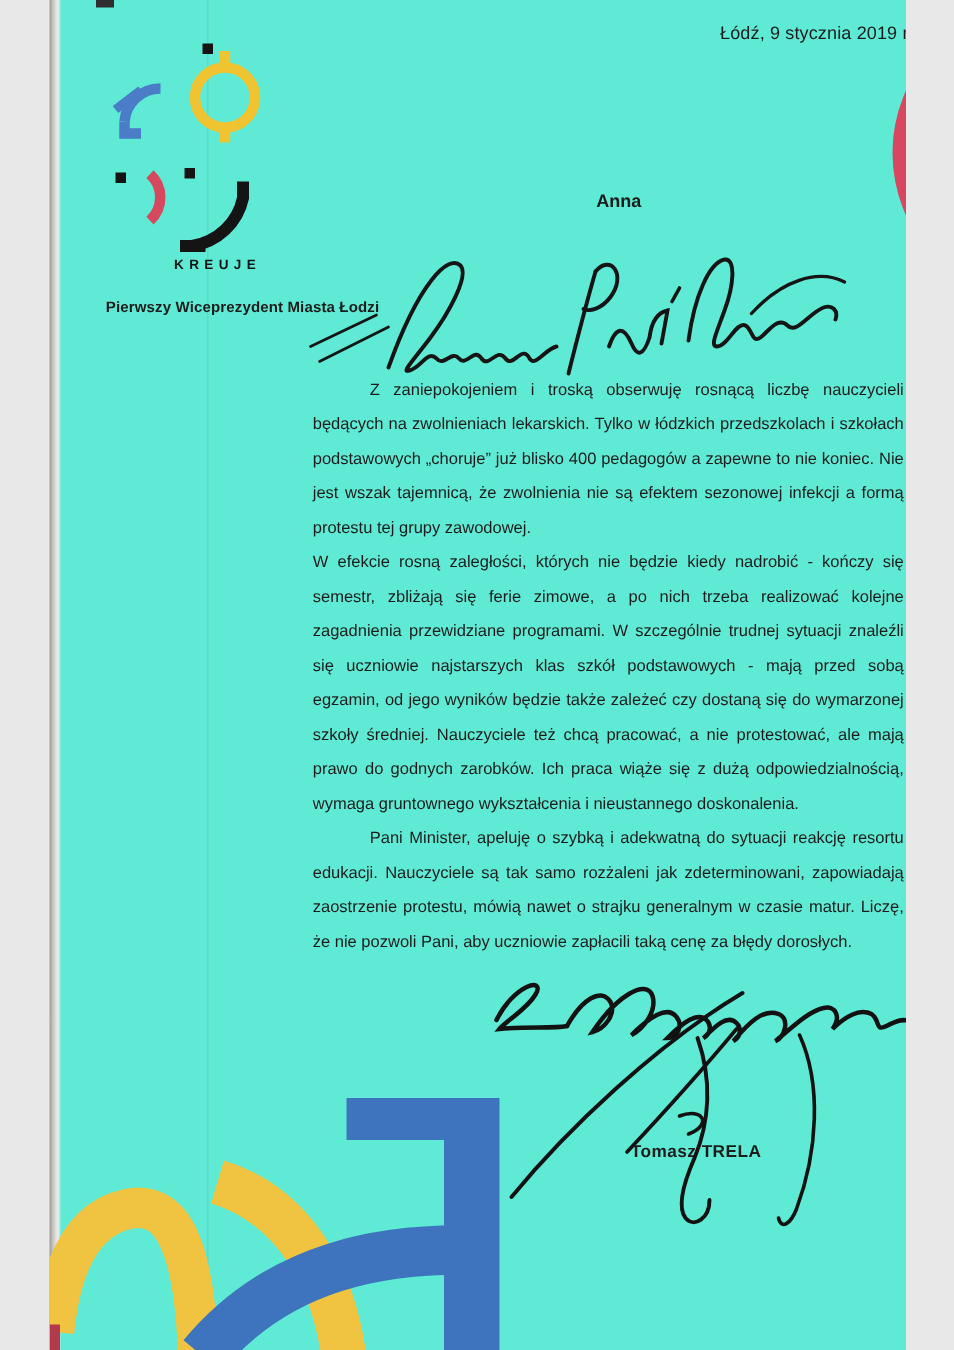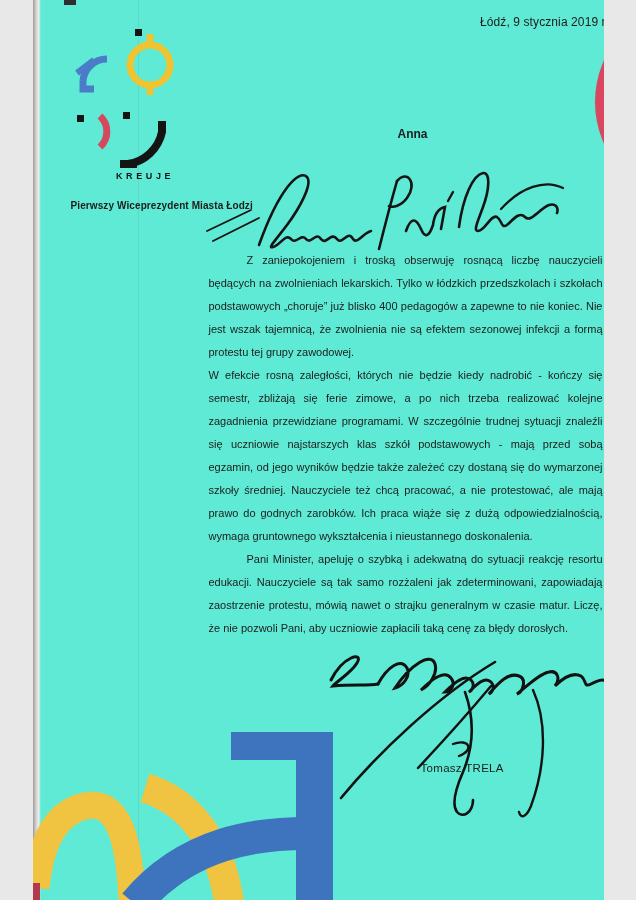--- a/index.html
+++ b/index.html
@@ -20,21 +20,21 @@
     font-size:9px;letter-spacing:3.6px;fill:#141414;}
   .recipient{position:absolute;left:365px;top:125px;font-size:12px;font-weight:bold;line-height:18px;}
   .hand{position:absolute;pointer-events:none;}
   .salutation-hand{left:168px;top:157px;}
   .sender-title{position:absolute;left:38px;top:200px;font-size:10px;font-weight:bold;letter-spacing:.1px;}
   .sender-contact{position:absolute;left:38px;top:244px;font-size:9.5px;line-height:14.5px;color:#3f3f3f;}
   .body-text{position:absolute;left:176px;top:230px;width:394px;
     font-size:11px;line-height:23px;text-align:justify;margin-top:19px;}
   .body-text p{margin:0;}
   .body-text p.indent{text-indent:38px;}
-  .signed-name{position:absolute;left:388px;top:762px;font-size:11.5px;font-weight:normal;letter-spacing:.3px;}
+  .signed-name{position:absolute;left:388px;top:762px;font-size:11.5px;font-weight:bold;letter-spacing:.3px;}
   .signature-hand{left:290px;top:646px;}
   .bottom-art{position:absolute;left:0;top:720px;}
   .pink-smudge{position:absolute;width:4px;border-radius:3px;background:#f0b6c2;opacity:.65;}
   .smudge-1{left:631px;top:140px;height:14px;}
   .smudge-2{left:632px;top:284px;height:18px;}
 </style>
 </head>
 <body>
 
 <div class="page">

